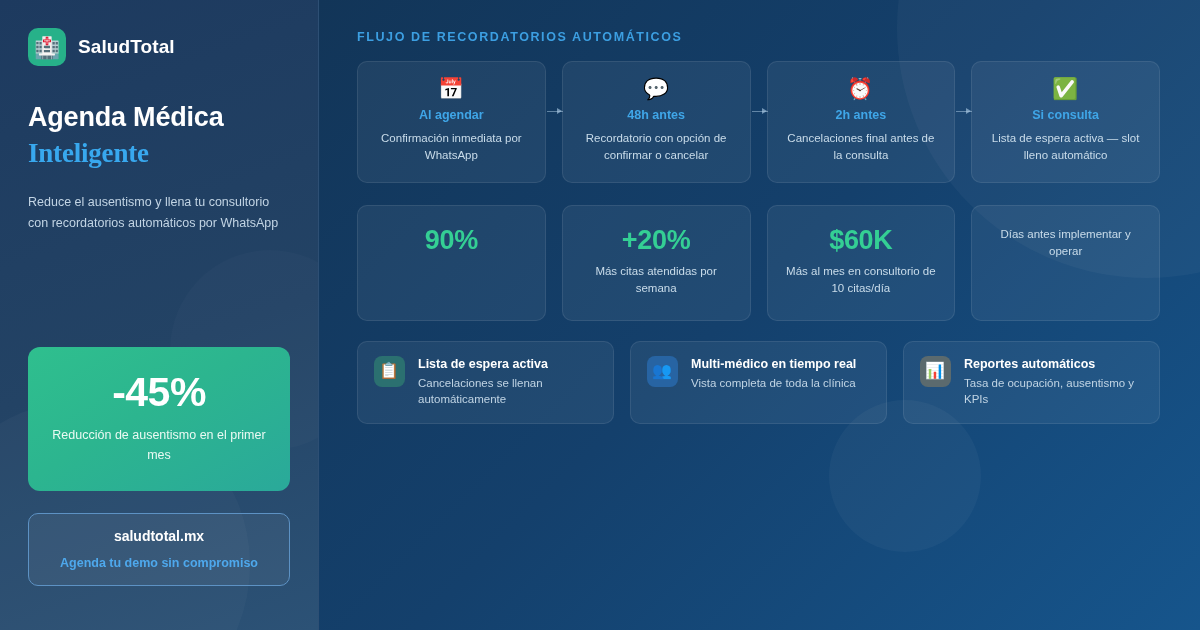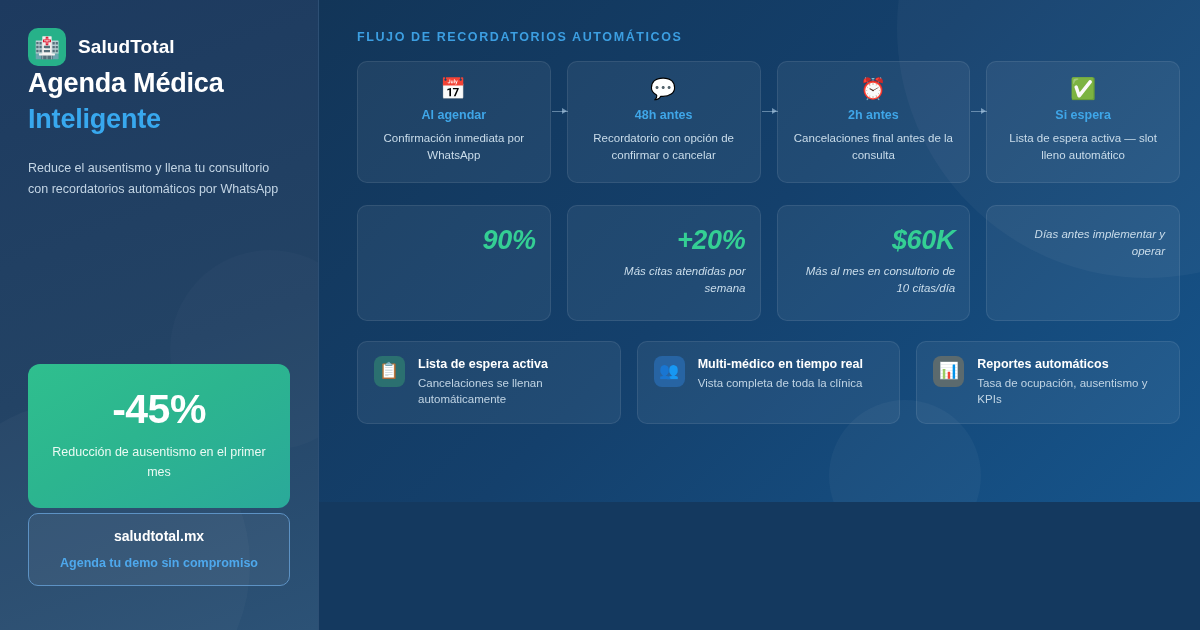--- a/index.html
+++ b/index.html
@@ -42,44 +42,45 @@
     background: #27b189;
     display: flex; align-items: center; justify-content: center;
     font-size: 21px; line-height: 1;
   }
   .brand-name {
     font-size: 19px; font-weight: bold; color: #ffffff; letter-spacing: .1px;
   }
 
   .headline {
     position: relative;
+    margin-top: 34px;
     font-size: 27px; font-weight: bold; line-height: 1.33;
     color: #ffffff;
     letter-spacing: -.2px;
   }
-  .headline .accent { color: #38a8ee; display: block; }
+  .headline .accent { color: #38a8ee; display: block; font-family: Liberation Serif, serif; }
 
   .subhead {
     position: relative;
     margin-top: 20px;
     font-size: 12.5px; line-height: 1.72;
     color: #c2d4e4;
     max-width: 270px;
   }
 
   .sb-bottom {
     position: absolute;
     left: 28px; right: 28px; bottom: 44px;
   }
   .kpi-card {
     border-radius: 12px;
     background: linear-gradient(150deg, #2fbf8e 0%, #2cb58f 45%, #2aa99a 100%);
     padding: 24px 18px 26px;
     text-align: center;
-    margin-bottom: 5px;
+    margin-bottom: 22px;
   }
   .kpi-value {
     font-size: 41px; font-weight: bold; color: #ffffff; line-height: 1.05;
     letter-spacing: -.5px;
   }
   .kpi-label {
     margin-top: 12px;
     font-size: 12.5px; line-height: 1.55; color: #eafaf3;
   }
   .cta-card {
@@ -88,24 +89,24 @@
     background: rgba(255,255,255,0.055);
     padding: 14px 10px 15px;
     text-align: center;
   }
   .cta-domain { font-size: 14px; font-weight: bold; color: #ffffff; }
   .cta-sub { margin-top: 12px; font-size: 12.5px; font-weight: bold; color: #4ea8ec; }
 
   
   .main {
     position: relative;
-    flex: 1 1 auto; height: 502px;
+    flex: 1 1 auto; height: 630px;
     background: linear-gradient(135deg, #123558 0%, #14406c 48%, #16558c 100%);
     overflow: hidden;
-    padding: 30px 20px 0 38px;
+    padding: 30px 40px 0 38px;
   }
   .main-deco { position: absolute; border-radius: 50%; pointer-events: none; }
   .deco-big {
     width: 500px; height: 500px;
     left: 578px; top: -222px;
     background: rgba(255,255,255,0.035);
   }
   .deco-small {
     width: 152px; height: 152px;
     left: 510px; top: 400px;
@@ -159,23 +160,22 @@
     position: relative;
     display: flex; gap: 16px;
     margin-bottom: 20px;
   }
   .stat-card {
     flex: 1 1 0;
     border-radius: 10px;
     background: rgba(255,255,255,0.058);
     border: 1px solid rgba(255,255,255,0.085);
     padding: 20px 14px 22px;
-    text-align: right;
+    text-align: center;
     min-height: 84px;
-    font-style: italic;
   }
   .stat-value {
     font-size: 27px; font-weight: bold; color: #34cf94; line-height: 1.1;
     letter-spacing: -.3px; margin-bottom: 8px;
   }
   .stat-label { font-size: 11.5px; line-height: 1.5; color: #c9dcea; }
 
   
   .feat-row { position: relative; display: flex; gap: 16px; }
   .feat-card {
@@ -250,21 +250,21 @@
         <div class="flow-title">48h antes</div>
         <div class="flow-desc">Recordatorio con opción de confirmar o cancelar</div>
       </div>
       <div class="flow-card">
         <div class="flow-icon">⏰</div>
         <div class="flow-title">2h antes</div>
         <div class="flow-desc">Cancelaciones final antes de la consulta</div>
       </div>
       <div class="flow-card">
         <div class="flow-icon">✅</div>
-        <div class="flow-title">Si espera</div>
+        <div class="flow-title">Si consulta</div>
         <div class="flow-desc">Lista de espera activa — slot lleno automático</div>
       </div>
     </div>
 
     <div class="stats-row">
       <div class="stat-card">
         <div class="stat-value">90%</div>
       </div>
       <div class="stat-card">
         <div class="stat-value">+20%</div>

